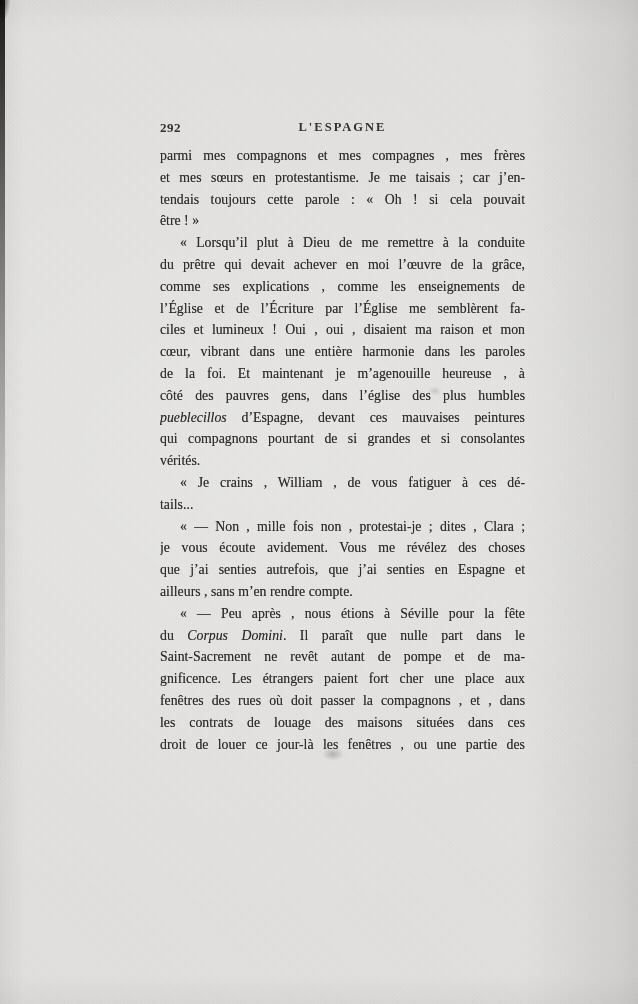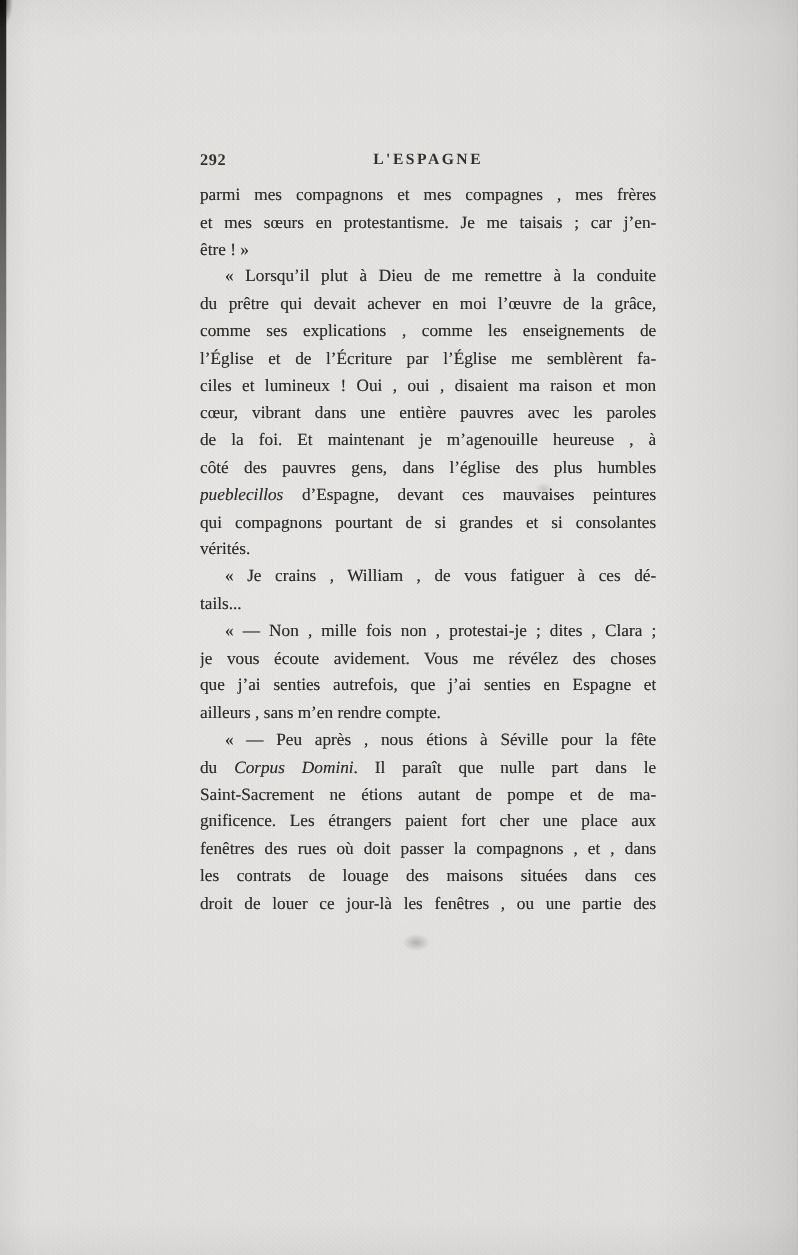--- a/index.html
+++ b/index.html
@@ -85,39 +85,40 @@
   <div class="smudge-b"></div>
 
   <div class="page-header">
     <span class="running-title">L'ESPAGNE</span>
     <span class="page-number">292</span>
   </div>
 
   <div class="text-block">
       <div class="line"><span>parmi mes compagnons et mes compagnes , mes frères</span></div>
       <div class="line"><span>et mes sœurs en protestantisme. Je me taisais ; car j’en-</span></div>
+      <div class="line"><span>tendais toujours cette parole : « Oh ! si cela pouvait</span></div>
       <div class="line end"><span>être ! »</span></div>
       <div class="line indent"><span>« Lorsqu’il plut à Dieu de me remettre à la conduite</span></div>
       <div class="line"><span>du prêtre qui devait achever en moi l’œuvre de la grâce,</span></div>
       <div class="line"><span>comme ses explications , comme les enseignements de</span></div>
       <div class="line"><span>l’Église et de l’Écriture par l’Église me semblèrent fa-</span></div>
       <div class="line"><span>ciles et lumineux ! Oui , oui , disaient ma raison et mon</span></div>
-      <div class="line"><span>cœur, vibrant dans une entière pauvres avec les paroles</span></div>
+      <div class="line"><span>cœur, vibrant dans une entière harmonie dans les paroles</span></div>
       <div class="line"><span>de la foi. Et maintenant je m’agenouille heureuse , à</span></div>
       <div class="line"><span>côté des pauvres gens, dans l’église des plus humbles</span></div>
       <div class="line"><span class="it">pueblecillos</span><span> d’Espagne, devant ces mauvaises peintures</span></div>
       <div class="line"><span>qui compagnons pourtant de si grandes et si consolantes</span></div>
       <div class="line end"><span>vérités.</span></div>
       <div class="line indent"><span>« Je crains , William , de vous fatiguer à ces dé-</span></div>
       <div class="line end"><span>tails...</span></div>
       <div class="line indent"><span>« — Non , mille fois non , protestai-je ; dites , Clara ;</span></div>
       <div class="line"><span>je vous écoute avidement. Vous me révélez des choses</span></div>
       <div class="line"><span>que j’ai senties autrefois, que j’ai senties en Espagne et</span></div>
       <div class="line end"><span>ailleurs , sans m’en rendre compte.</span></div>
       <div class="line indent"><span>« — Peu après , nous étions à Séville pour la fête</span></div>
       <div class="line"><span>du </span><span class="it">Corpus Domini</span><span>. Il paraît que nulle part dans le</span></div>
-      <div class="line"><span>Saint-Sacrement ne étions autant de pompe et de ma-</span></div>
+      <div class="line"><span>Saint-Sacrement ne revêt autant de pompe et de ma-</span></div>
       <div class="line"><span>gnificence. Les étrangers paient fort cher une place aux</span></div>
       <div class="line"><span>fenêtres des rues où doit passer la compagnons , et , dans</span></div>
       <div class="line"><span>les contrats de louage des maisons situées dans ces</span></div>
       <div class="line"><span>droit de louer ce jour-là les fenêtres , ou une partie des</span></div>
     </div>
 </div>
 
 </body></html>

